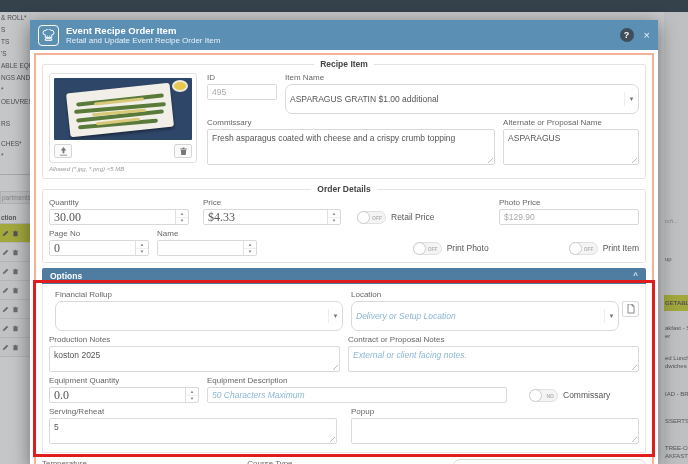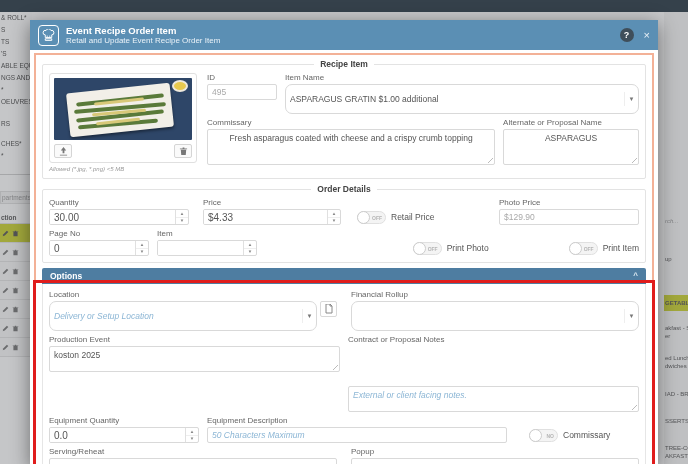--- a/index.html
+++ b/index.html
@@ -45,21 +45,21 @@
   .lbl { font-size:8px; color:#666; margin-bottom:2px; display:block; white-space:nowrap; }
   .inp { width:100%; height:16px; border:1px solid #d9d9d9; border-radius:2px; font-size:8.5px; color:#555;
          padding:0 4px; font-family:"Liberation Sans", sans-serif; background:#fff; }
   .inp.disabled { color:#a9a9a9; }
   .inp::placeholder, textarea::placeholder { color:#8cb6d5; font-style:italic; opacity:1; }
   textarea.inp { resize:none; padding-top:3px; line-height:10px;
     background-image:linear-gradient(135deg, transparent 0 62%, #bbb 62% 66%, transparent 66% 74%, #bbb 74% 78%, transparent 78%);
     background-repeat:no-repeat; background-position:right 1px bottom 1px; background-size:7px 7px; }
 
   .spin { display:flex; border:1px solid #d9d9d9; border-radius:2px; height:16px; overflow:hidden; background:#fff; }
-  .spin input { border:none; flex:1; min-width:0; font-size:10px; color:#555; padding:0 4px; font-family:Liberation Sans, sans-serif; }
+  .spin input { border:none; flex:1; min-width:0; font-size:12px; color:#555; padding:0 4px; font-family:Liberation Serif, serif; }
   .spin-btns { width:13px; border-left:1px solid #e0e0e0; display:flex; flex-direction:column; }
   .spin-btns span { flex:1; display:flex; align-items:center; justify-content:center; font-size:4.5px; color:#888; cursor:pointer; }
   .spin-btns span:first-child { border-bottom:1px solid #eee; }
 
   .combo { display:flex; align-items:center; border:1px solid #d9d9d9; border-radius:7px; height:30px; background:#fff; }
   .combo .ctext { flex:1; font-size:8.5px; color:#555; padding:0 4px; white-space:nowrap; overflow:hidden; }
   .combo .ctext.ph { color:#8cb6d5; font-style:italic; }
   .combo .caret { width:14px; text-align:center; font-size:6px; color:#777; border-left:1px solid #eee; cursor:pointer; line-height:14px; }
   .combo .clear { width:12px; text-align:center; font-size:8px; color:#999; cursor:pointer; }
 
@@ -80,21 +80,21 @@
   .photo { position:relative; width:100%; height:62px; background:#2e4668; overflow:hidden; border-radius:1px; }
   .platter { position:absolute; left:14px; top:10px; width:104px; height:44px; background:#f2efe8; transform:rotate(-6deg); border-radius:3px; box-shadow:0 2px 3px rgba(0,0,0,0.4); }
   .spear { position:absolute; height:4px; border-radius:2px; background:#5a7a3a; }
   .crumb { position:absolute; height:3px; border-radius:2px; background:#d8c878; }
   .saucebowl { position:absolute; right:4px; top:2px; width:16px; height:12px; border-radius:50%; background:#e8c94f; border:2px solid #efe9dc; }
   .img-actions { display:flex; justify-content:space-between; margin-top:4px; }
   .icon-btn { width:18px; height:14px; border:1px solid #d5d5d5; border-radius:2px; background:#fafafa; display:flex; align-items:center; justify-content:center; cursor:pointer; }
   .img-hint { font-size:6px; color:#9a9a9a; font-style:italic; margin-top:3px; }
   .rfields { flex:1; display:flex; flex-direction:column; }
   .w-id { width:70px; } .flex1 { flex:1; } .flex2 { flex:2.12; }
-  .ta-desc { height:36px;text-align:center; }
+  .ta-desc { height:36px; }
 
   
   .w140 { width:140px; } .w138 { width:138px;justify-content:center; } .w110 { width:110px; } .w100 { width:100px; }
   .right-col { margin-left:auto; width:140px; }
 
   
   .options-wrap { position:relative; margin-bottom:4px; }
   .options-bar { background:#4e7da1; color:#fff; font-size:8.5px; font-weight:bold; padding:3px 8px; border-radius:2px 2px 0 0; display:flex; align-items:center; }
   .options-bar .chev { margin-left:auto; font-size:8px; font-weight:bold; color:#dce9f2; cursor:pointer; line-height:6px; }
   .options-body { border:1px solid #e6e6e6; border-top:none; padding:6px 6px 8px 6px; }
@@ -329,21 +329,21 @@
               <label class="lbl">Page No</label>
               <div class="spin">
                 <input value="0" style="">
                 <div class="spin-btns">
                     <span>▲</span>
                     <span>▼</span>
                   </div>
               </div>
             </div>
             <div class="col w100">
-              <label class="lbl">Item</label>
+              <label class="lbl">Name</label>
               <div class="spin">
                 <input value="" style="">
                 <div class="spin-btns">
                     <span>▲</span>
                     <span>▼</span>
                   </div>
               </div>
             </div>
             <div class="col right-col" style="justify-content:flex-end;">
               <div class="toggle-wrap">
@@ -367,49 +367,49 @@
         </fieldset>
 
         <div class="options-wrap">
           <div class="red-annotation"></div>
           <div class="options-bar">
             <span>Options</span>
             <span class="chev">^</span>
           </div>
           <div class="options-body">
             <div class="row">
+              <div class="col half" style="margin-left:6px;">
+                <label class="lbl">Financial Rollup</label>
+                <div class="combo">
+                  <span class="ctext"></span>
+                  <span class="caret">▼</span>
+                </div>
+              </div>
               <div class="col half">
                 <label class="lbl">Location</label>
                 <div class="loc-line">
                   <div class="combo" style="flex:1;">
                     <span class="ctext ph">Delivery or Setup Location</span>
                     <span class="caret">▼</span>
                   </div>
                   <div class="doc-btn">
                     <svg width="8" height="10" viewBox="0 0 8 10">
                         <path d="M1 0 h4 l2 2 v7 h-6 Z" fill="none" stroke="#888" stroke-width="1"></path>
                         <path d="M5 0 v2 h2" fill="none" stroke="#888" stroke-width="1"></path>
                       </svg>
                   </div>
                 </div>
               </div>
-              <div class="col half" style="margin-left:6px;">
-                <label class="lbl">Financial Rollup</label>
-                <div class="combo">
-                  <span class="ctext"></span>
-                  <span class="caret">▼</span>
-                </div>
-              </div>
             </div>
             <div class="row">
               <div class="col half">
-                <label class="lbl">Production Event</label>
+                <label class="lbl">Production Notes</label>
                 <textarea class="inp ta-notes" style="">koston 2025</textarea>
               </div>
-              <div class="col half" style="margin-left:0;gap:40px;">
+              <div class="col half" style="margin-left:0;">
                 <label class="lbl">Contract or Proposal Notes</label>
                 <textarea class="inp ta-notes" placeholder="External or client facing notes." style=""></textarea>
               </div>
             </div>
             <div class="row">
               <div class="col w150">
                 <label class="lbl">Equipment Quantity</label>
                 <div class="spin">
                   <input value="0.0" style="">
                   <div class="spin-btns">

